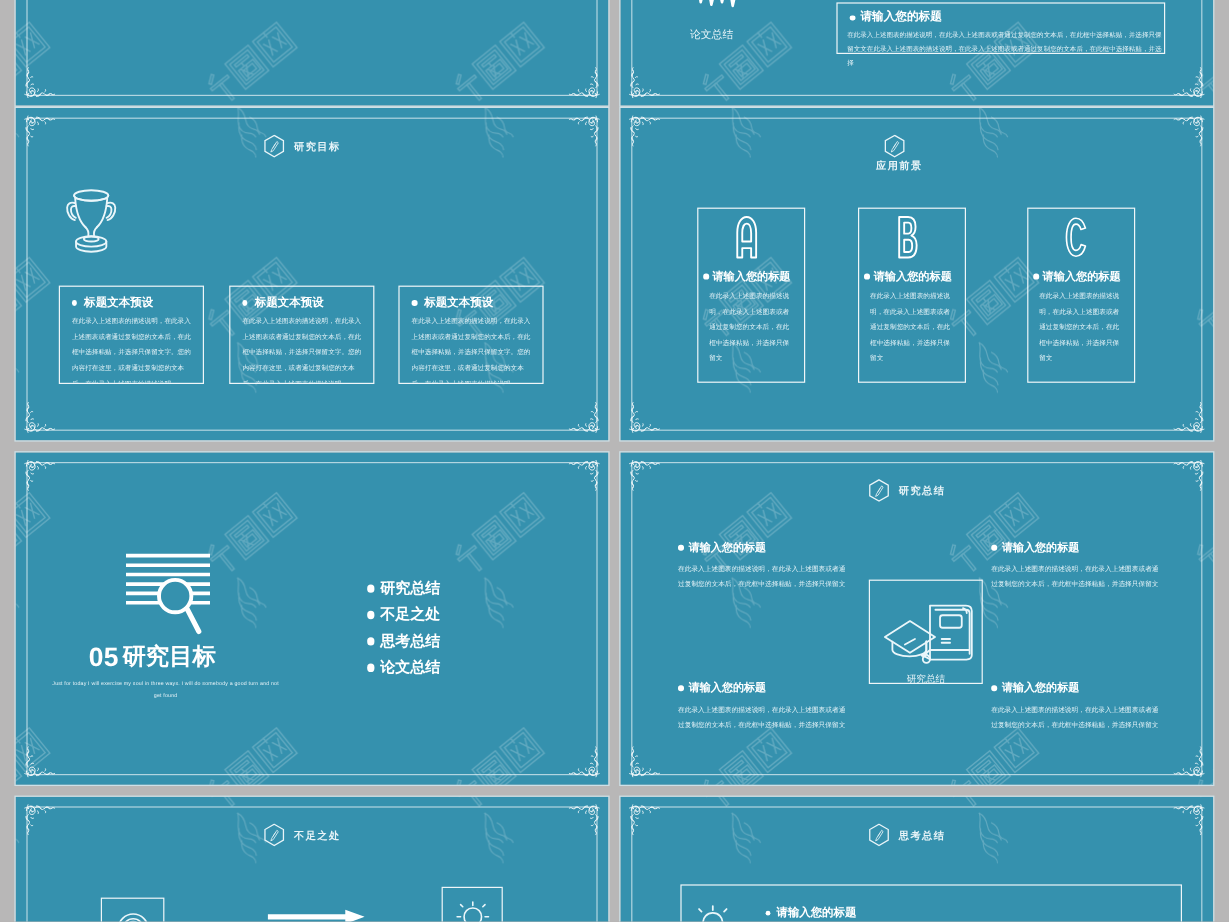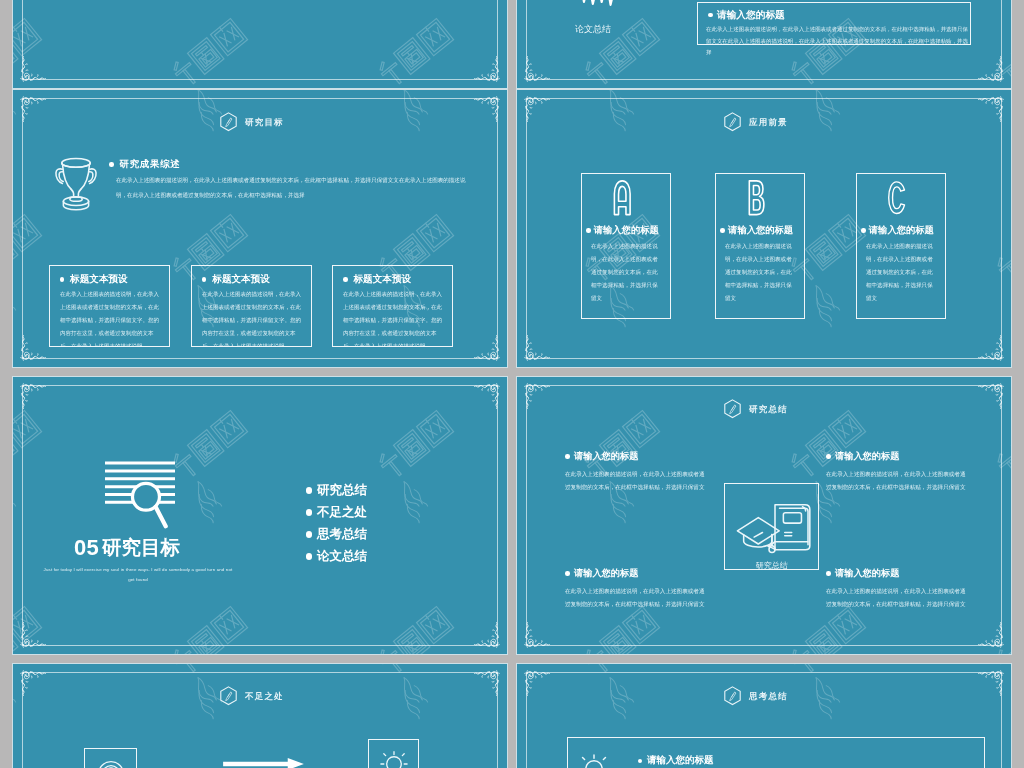--- a/index.html
+++ b/index.html
@@ -45,21 +45,21 @@
   .s2box{left:180.2px;top:191.2px;width:274px;height:43px;padding:0;}
   .s2ttl{position:absolute;left:10.3px;top:6.2px;display:flex;align-items:center;gap:4px;
          color:#fff;font-size:9.7px;font-weight:700;letter-spacing:0;line-height:1.2;}
   .s2body{position:absolute;left:8.2px;top:19.5px;margin:0;width:1056px;color:#e3f2f7;font-size:21.84px;line-height:2.16;letter-spacing:0;}
 
   
   .s3trophy{position:absolute;left:41px;top:66px;width:44px;height:57px;}
   .s3lead{position:absolute;left:96px;top:68px;width:372px;height:40px;}
   .s3leadttl{display:flex;align-items:center;gap:6px;color:#fff;font-size:9.4px;font-weight:700;letter-spacing:.8px;}
   .s3leadbody{position:absolute;left:7px;top:15px;margin:0;width:1424px;color:#e3f2f7;font-size:22.2px;line-height:2.6;letter-spacing:0;}
-  .s3box{top:148px;width:121px;height:82px;padding:7px 10px 12px;overflow:hidden;margin-top:27px;}
+  .s3box{top:148px;width:121px;height:82px;padding:7px 10px 12px;overflow:hidden;}
   .s3cttl{display:flex;align-items:center;gap:6px;color:#fff;font-size:9.6px;font-weight:700;letter-spacing:0;}
   .s3cbody{position:absolute;left:10px;top:22px;margin:0;width:396px;color:#e3f2f7;font-size:22px;line-height:2.36;letter-spacing:0;}
 
   
   .s4box{top:82.9px;width:90.5px;height:146.4px;}
   .s4letter{position:absolute;left:30px;top:5.5px;width:20.5px;height:37px;}
   .s4ttl{position:absolute;left:4.5px;top:51px;display:flex;align-items:center;gap:3.2px;white-space:nowrap;
          color:#fff;font-size:9.3px;font-weight:700;letter-spacing:0;line-height:1.25;}
   .s4body{position:absolute;left:9.5px;top:66px;width:270px;margin:0;color:#e3f2f7;font-size:22.24px;
           line-height:2.34;letter-spacing:0;}
@@ -301,27 +301,20 @@
       <path d="M19.3 23.4c-3.1-.6-4.9.5-5 3.3-.2 3.6 1.8 7.6 5 8.6"></path>
       <path d="M51.7 20.2c4.6-1.1 7.6.4 7.9 4.6.4 5.4-2.9 11.6-7.9 12.9"></path>
       <path d="M50.7 23.4c3.1-.6 4.9.5 5 3.3.2 3.6-1.8 7.6-5 8.6"></path>
       <path d="M29.2 45c2.3 2.2 3.3 5 2.9 8.2M40.8 45c-2.3 2.2-3.3 5-2.9 8.2"></path>
       <ellipse cx="35" cy="59.5" rx="15.5" ry="5.3"></ellipse>
       <path d="M19.5 59.5v5.2c0 2.9 6.9 5.3 15.5 5.3s15.5-2.4 15.5-5.3v-5.2"></path>
       <ellipse cx="35" cy="57" rx="7.6" ry="2.6"></ellipse>
     </g>
   </svg>
 
-  <div class="s3lead">
-    <div class="s3leadttl">
-          <span class="dot"></span>
-          <span>研究成果综述</span>
-        </div>
-    <p class="s3leadbody sm">在此录入上述图表的描述说明，在此录入上述图表或者通过复制您的文本后，在此框中选择粘贴，并选择只保留文文在此录入上述图表的描述说明，在此录入上述图表或者通过复制您的文本后，在此框中选择粘贴，并选择</p>
-  </div>
 
   <div class="box s3box" style="left:35.6px;">
     <div class="s3cttl">
           <span class="dot"></span>
           <span>标题文本预设</span>
         </div>
     <p class="s3cbody sm">在此录入上述图表的描述说明，在此录入上述图表或者通过复制您的文本后，在此框中选择粘贴，并选择只保留文字。您的内容打在这里，或者通过复制您的文本后，在此录入上述图表的描述说明。</p>
   </div>
   <div class="box s3box" style="left:177.8px;">
     <div class="s3cttl">
@@ -372,21 +365,21 @@
         <svg viewBox="0 0 68 68">
           <use href="#ornament"></use>
         </svg>
       </span>
   <span class="orn br">
         <svg viewBox="0 0 68 68">
           <use href="#ornament"></use>
         </svg>
       </span>
 
-  <div class="shead" style="left:206px;top:22px;">
+  <div class="shead" style="left:206px;top:22px;flex-direction:column;">
     <svg class="hex" viewBox="0 0 24 27">
       <path d="M12 1.1 21.9 6.8v11.4L12 23.9 2.1 18.2V6.8Z" fill="none" stroke="#e8f4f8" stroke-width="1.4"></path>
       <path d="M14.9 7.6 9.4 16.1l-1 2.8 2.6-1.4 5.4-8.5Z" fill="none" stroke="#e8f4f8" stroke-width=".9"></path>
       <path d="M13.3 9.9 10.6 14.3" fill="none" stroke="#e8f4f8" stroke-width=".7"></path>
     </svg>
     <span class="t">应用前景</span>
   </div>
 
   <div class="box s4box" style="left:63.5px;">
     <svg class="s4letter" viewBox="0 0 44 80">

